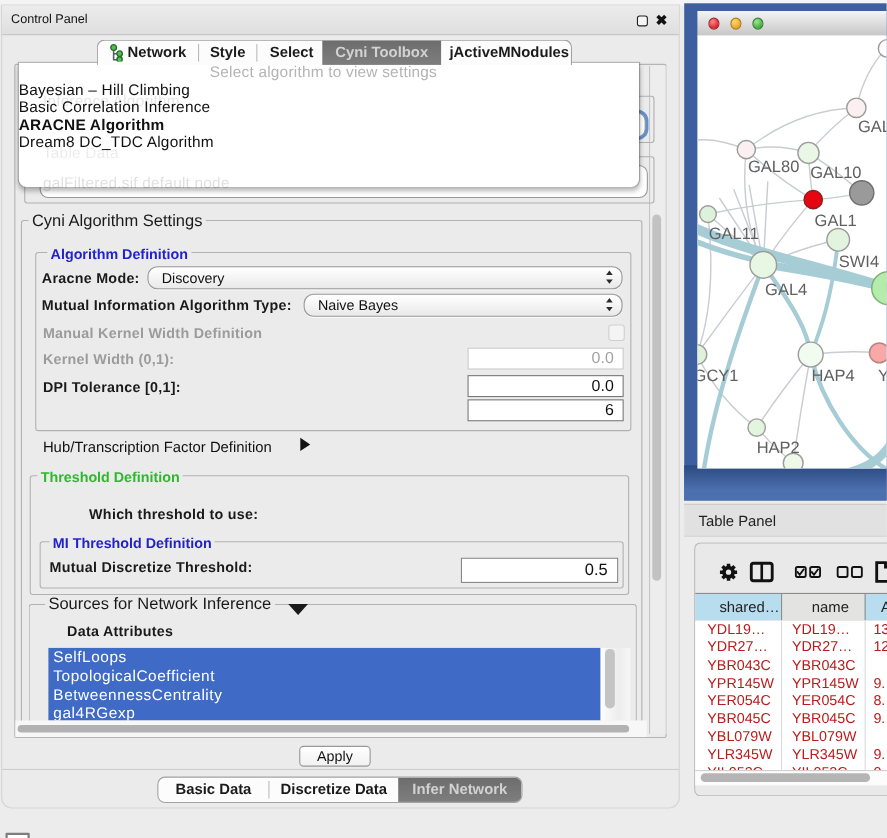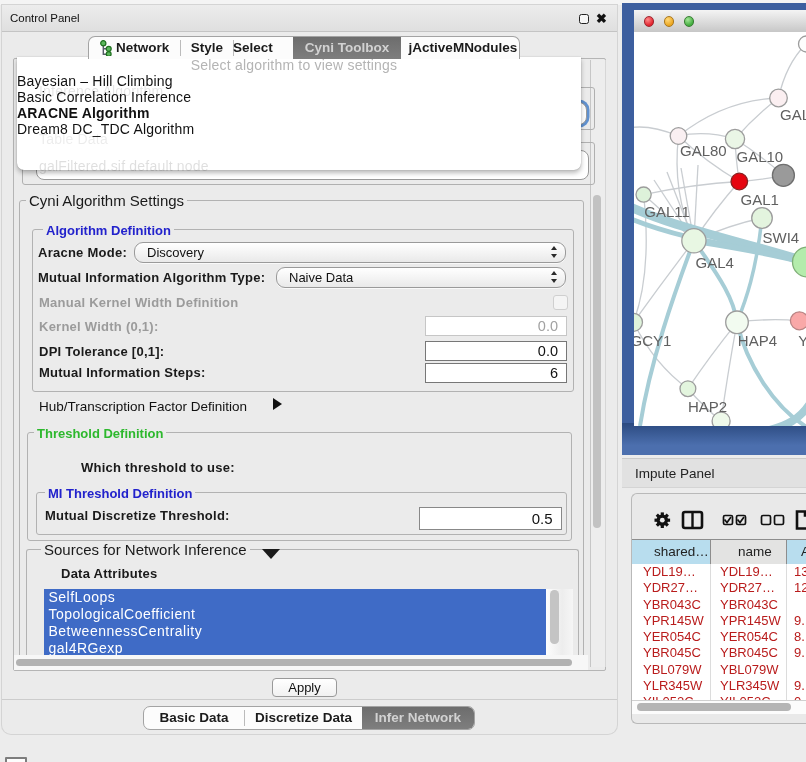--- a/index.html
+++ b/index.html
@@ -54,49 +54,48 @@
     <div class="abs" style="left:91px;top:3px;width:1px;height:16px;background:#bbb;"></div>
     <div class="abs" style="left:144px;top:3px;width:1px;height:16px;background:#bbb;"></div>
     <svg class="abs" width="12" height="17" viewBox="0 0 12 17" style="left:11px;top:2px;">
       <path d="M3.3 6 V15.3 H6.4 M3.3 9.8 H6.4" stroke="#565b68" stroke-width="1.4" fill="none"></path>
       <circle cx="3.3" cy="4.2" r="2.6" fill="#5cb85c" stroke="#1f6f1f" stroke-width="1.2"></circle>
       <circle cx="8.7" cy="9.8" r="2.5" fill="#5cb85c" stroke="#1f6f1f" stroke-width="1.2"></circle>
       <circle cx="8.7" cy="15" r="2.4" fill="#5cb85c" stroke="#1f6f1f" stroke-width="1.2"></circle>
     </svg>
     <div class="abs" style="left:27px;top:0;height:22px;line-height:22px;font-size:13.5px;font-weight:600;color:#1b1b1b;">Network</div>
     <div class="abs" style="left:100px;top:0;width:36px;height:22px;line-height:22px;text-align:center;font-size:13.5px;font-weight:600;color:#1b1b1b;">Style</div>
-    <div class="abs" style="left:144px;top:0;width:52px;height:22px;line-height:22px;text-align:left;font-size:13.5px;font-weight:600;color:#1b1b1b;">Select</div>
+    <div class="abs" style="left:144px;top:0;width:52px;height:22px;line-height:22px;text-align:right;font-size:13.5px;font-weight:600;color:#1b1b1b;">Select</div>
     <div class="abs" style="left:204px;top:0;width:108px;height:22px;line-height:22px;text-align:center;font-size:13.5px;font-weight:600;color:#d2d2d2;background:linear-gradient(#6d6d6d,#7e7e7e);">Cyni Toolbox</div>
     <div class="abs" style="left:318px;top:0;width:112px;height:22px;line-height:22px;text-align:center;font-size:13.5px;font-weight:600;color:#1b1b1b;">jActiveMNodules</div>
   </div>
 
   <div class="grp" style="left:17px;top:195px;width:563px;height:462px;border-radius:3px;">
     <div class="gt" style="left:6px;color:#1a1a1a;font-size:15px;top:-9px;">Cyni Algorithm Settings</div>
   </div>
 
   <div class="grp" style="left:30px;top:224px;width:540px;height:161px;">
     <div class="gt" style="left:10px;color:#2222cc;font-weight:bold;">Algorithm Definition</div>
   </div>
   <div class="abs lbl b" style="left:36px;top:240px;">Aracne Mode:</div>
   <div class="combo" style="left:132px;top:236.5px;width:430px;height:19px;">
       <div class="ct">Discovery</div>
       <div class="arr"></div>
     </div>
   <div class="abs lbl b" style="left:36px;top:265px;">Mutual Information Algorithm Type:</div>
   <div class="combo" style="left:274px;top:261.5px;width:288px;height:19px;">
-      <div class="ct">Naive Data</div>
+      <div class="ct">Naive Bayes</div>
       <div class="arr"></div>
     </div>
   <div class="abs lbl b gray" style="left:37px;top:290px;">Manual Kernel Width Definition</div>
   <div class="abs" style="left:551px;top:290px;width:13px;height:13px;background:#f4f4f4;border:1px solid #cfcfcf;border-radius:3px;"></div>
   <div class="abs lbl b gray" style="left:37px;top:314px;">Kernel Width (0,1):</div>
   <div class="field" style="left:423px;top:311px;width:132px;height:18px;border:1px solid #c6c6c6;line-height:18px;padding-right:8px;color:#a2a2a2;">0.0</div>
   <div class="abs lbl b" style="left:37px;top:339px;">DPI Tolerance [0,1]:</div>
   <div class="field" style="left:423px;top:336px;width:132px;height:18px;border:1px solid #777;line-height:18px;padding-right:8px;color:#111;">0.0</div>
-  <div class="abs lbl b" style="left:37px;top:360px;">Mutual Information Steps:</div>
   <div class="field" style="left:423px;top:358px;width:132px;height:18px;border:1px solid #777;line-height:18px;padding-right:8px;color:#111;">6</div>
 
   <div class="abs" style="left:37px;top:394px;font-size:13.5px;color:#111;">Hub/Transcription Factor Definition</div>
   <div class="abs" style="left:271px;top:393px;width:0;height:0;border-top:6.5px solid transparent;border-bottom:6.5px solid transparent;border-left:9px solid #111;"></div>
 
   <div class="grp" style="left:25px;top:427px;width:543px;height:107px;">
     <div class="gt" style="left:6px;color:#2db82d;font-weight:bold;">Threshold Definition</div>
   </div>
   <div class="abs lbl b" style="left:79px;top:455px;">Which threshold to use:</div>
 
@@ -208,21 +207,21 @@
         <text x="-3.5" y="314">GCY1</text>
         <text x="103.8" y="314">HAP4</text>
         <text x="164.2" y="314">Y</text>
         <text x="53.9" y="380">HAP2</text>
       </g>
     </svg>
   </div>
 </div>
 
 <div class="abs" style="left:622px;top:458px;width:184px;height:28px;background:#e1e1e1;border-top:1px solid #cacaca;border-bottom:1px solid #d4d4d4;">
-  <div class="abs" style="left:13px;top:0;height:28px;display:flex;align-items:center;font-size:13.5px;color:#222;">Impute Panel</div>
+  <div class="abs" style="left:13px;top:0;height:28px;display:flex;align-items:center;font-size:13.5px;color:#222;">Table Panel</div>
 </div>
 
 <div class="abs" style="left:631px;top:493px;width:180px;height:229px;background:#e9e9e9;border:1px solid #b9b9b9;border-radius:6px 0 0 6px;border-right:none;">
 
   <svg class="abs" width="175" height="36" viewBox="0 0 175 36" style="left:0;top:9px;">
     <g fill="#111">
       <circle cx="30.3" cy="17.2" r="5.8"></circle>
       <g stroke="#111" stroke-width="3.2">
         <line x1="30.3" y1="9.4" x2="30.3" y2="25"></line>
         <line x1="22.5" y1="17.2" x2="38.1" y2="17.2"></line>

